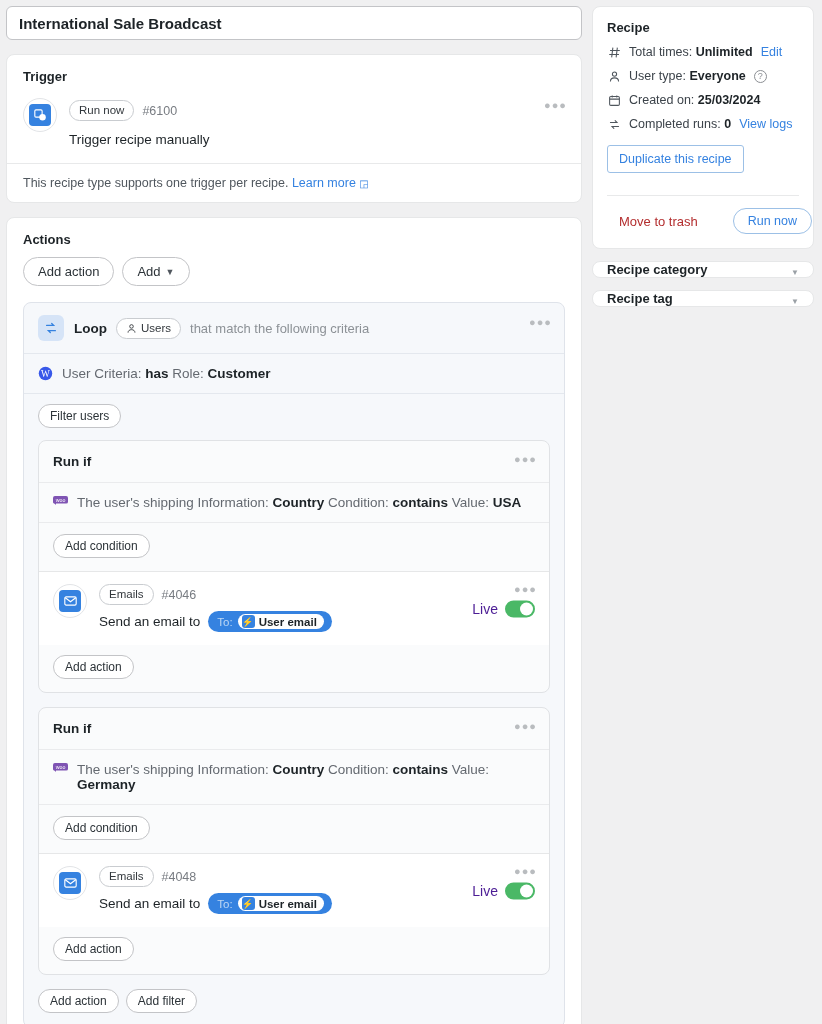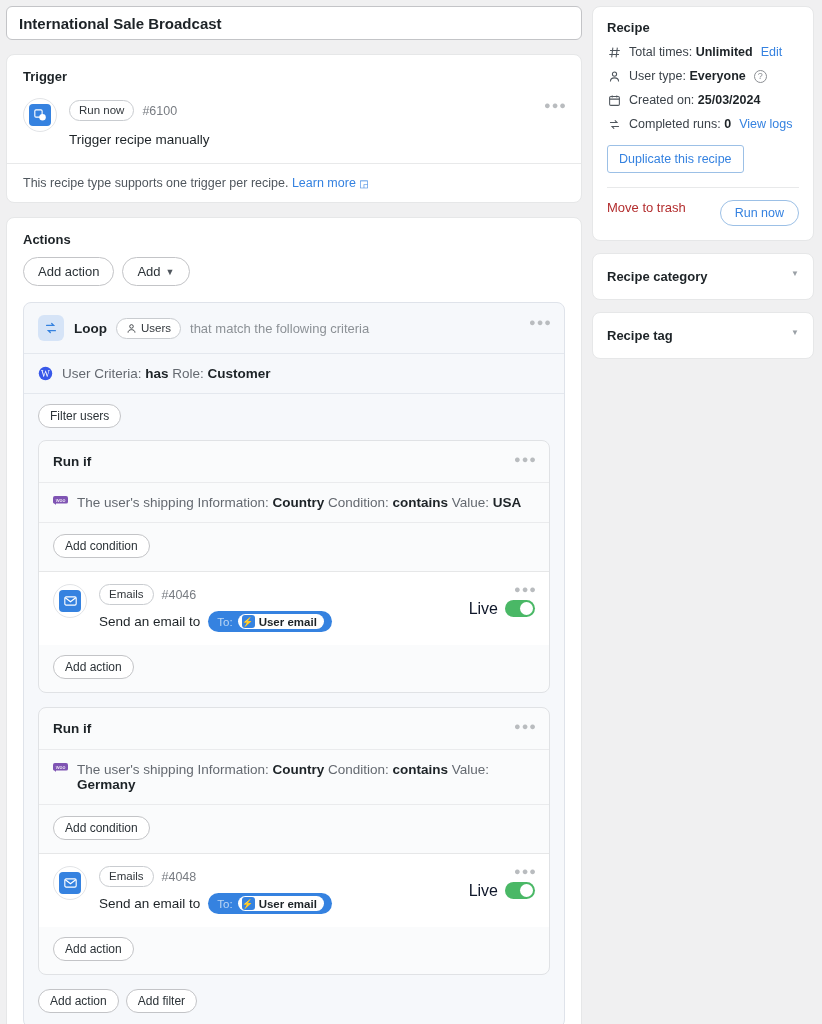--- a/index.html
+++ b/index.html
@@ -137,51 +137,51 @@
   }
   .bolt {
     width: 13px; height: 13px; border-radius: 3px; background: #3582e0;
     display: inline-flex; align-items: center; justify-content: center;
     color: #fff; font-size: 9px;
   }
   .live {
     position: absolute; right: 14px; top: 50%; transform: translateY(-50%);
     display: flex; align-items: center; gap: 7px;
   }
-  .live-label { color: #0f172a; font-size: 16px; }
+  .live-label { color: #4c1d95; font-size: 14px; }
   .toggle { width: 30px; height: 17px; border-radius: 9px; background: #4ab866; position: relative; }
   .toggle::after {
     content: ""; position: absolute; right: 2px; top: 2px;
     width: 13px; height: 13px; border-radius: 50%; background: #fff;
   }
   .foot-btns { display: flex; gap: 7px; padding: 0 16px 16px 16px; }
 
   
   .s-card { background: #fff; border-radius: 8px; border: 1px solid #e6e7e8; margin-bottom: 12px; }
   .s-title { font-weight: bold; font-size: 13px; padding: 13px 14px 0 14px; }
   .s-list { padding: 10px 14px 2px 14px; }
   .s-item { display: flex; align-items: center; gap: 8px; font-size: 12.5px; color: #3c434a; margin-bottom: 10px; text-align: center; }
   .s-item b { color: #1d2327; }
   .s-ico { width: 14px; flex: 0 0 14px; display: flex; align-items: center; justify-content: center; color: #50575e; }
   .q-ico { width: 13px; height: 13px; border: 1px solid #8c8f94; border-radius: 50%; font-size: 9px; color: #8c8f94; display: inline-flex; align-items: center; justify-content: center; }
   .dup-btn {
-    margin: 2px 14px 0 14px; display: inline-block;
+    margin: 2px 14px 8px 14px; display: inline-block;
     border: 1px solid #9cc0e6; background: #fff; color: #3582e0;
     border-radius: 3px; padding: 6px 11px; font-size: 12.5px; cursor: pointer; font-family: inherit;
   }
   .s-sep { border-top: 1px solid #e8e9ea; margin: 14px 14px 0 14px; }
-  .s-foot { display: flex; justify-content: space-between; padding: 12px 14px 14px 14px; }
+  .s-foot { display: flex; align-items: center; justify-content: space-between; padding: 12px 1px 14px 14px; margin-left: 12px; }
   .trash { color: #b32d2e; font-size: 13px; cursor: pointer; }
   .runnow {
     border: 1px solid #9cc0e6; background: #fff; color: #3582e0;
     border-radius: 14px; padding: 5px 14px; font-size: 12.5px; cursor: pointer; font-family: inherit;
   }
   .collapse {
-    display: flex; align-items: flex-start; justify-content: space-between;
-    padding: 15px 14px; font-weight: bold; font-size: 13px; cursor: pointer;
+    display: flex; align-items: flex-end; justify-content: space-between;
+    padding: 0 14px; font-weight: bold; font-size: 13px; cursor: pointer;
   }
   .tri { color: #9aa0a6; font-size: 8px; }
   svg { display: block; }
 </style>
 </head>
 <body>
 
 <div class="page">
 
   <div class="col-main">

